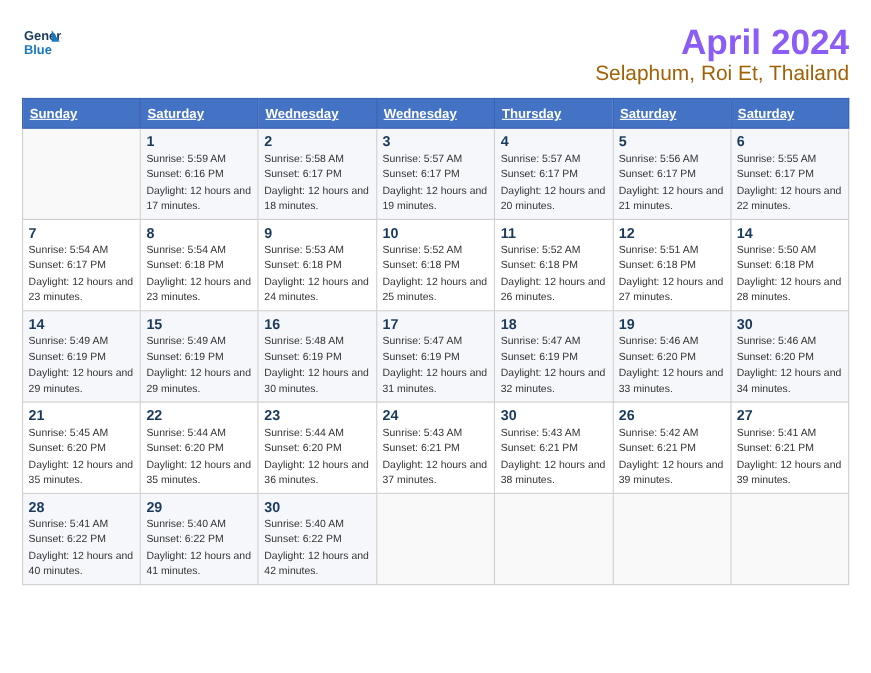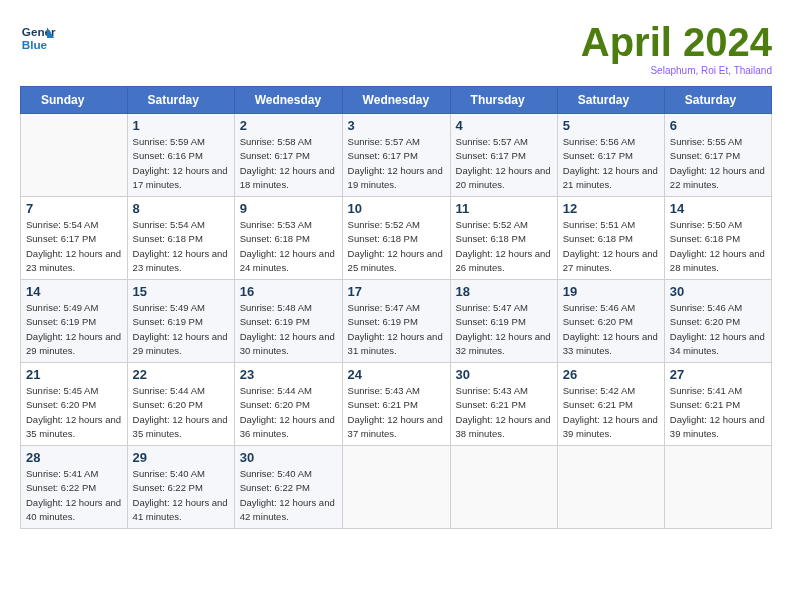--- a/index.html
+++ b/index.html
@@ -22,41 +22,42 @@
       gap: 4px;
     }
     .logo-icon {
       width: 36px;
       height: 36px;
     }
     .title-area {
       text-align: right;
     }
     .month-title {
-      font-size: 40px;
+      font-size: 32px;
       font-weight: bold;
-      color: #4d7c0f;
+      color: #8b5cf6;
     }
     .subtitle {
-      font-size: 10px;
-      color: #8b5cf6;
+      font-size: 19px;
+      color: #a16207;
     }
     .calendar {
       width: 100%;
       border-collapse: collapse;
       font-size: 10px;
     }
     .calendar th {
       background-color: #4472c4;
       color: #fff;
       text-align: left;
-      padding: 6px 20px;
+      padding: 6px 6px;
       font-size: 12px;
       font-weight: bold;
       border: 1px solid #3a62b4;
+      text-decoration: underline;
     }
     .calendar td {
       vertical-align: top;
       border: 1px solid #d0d0d0;
       padding: 4px 5px;
       width: 108px;
       min-height: 80px;
       background: #fff;
     }
     .calendar tr:nth-child(odd) td {

